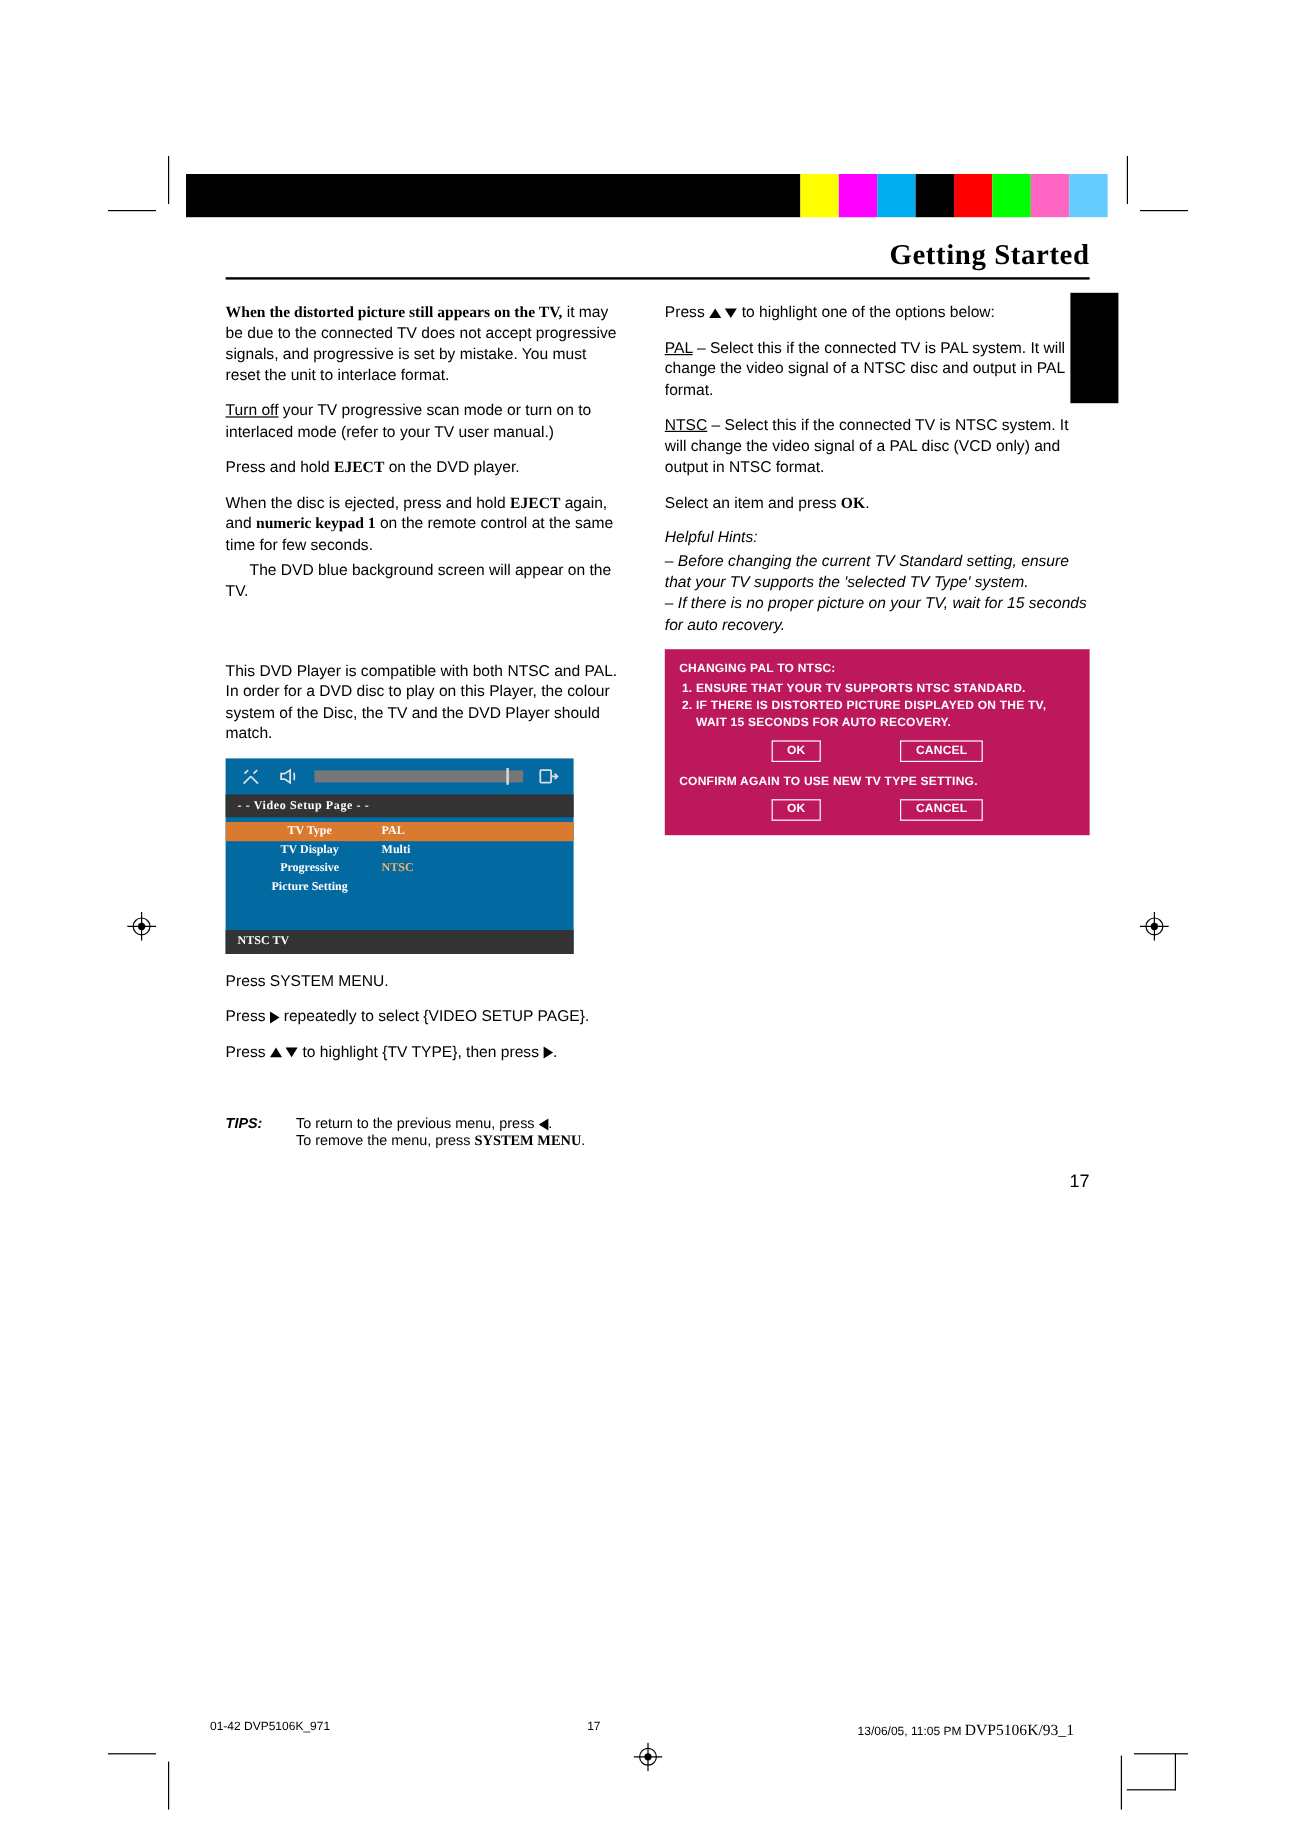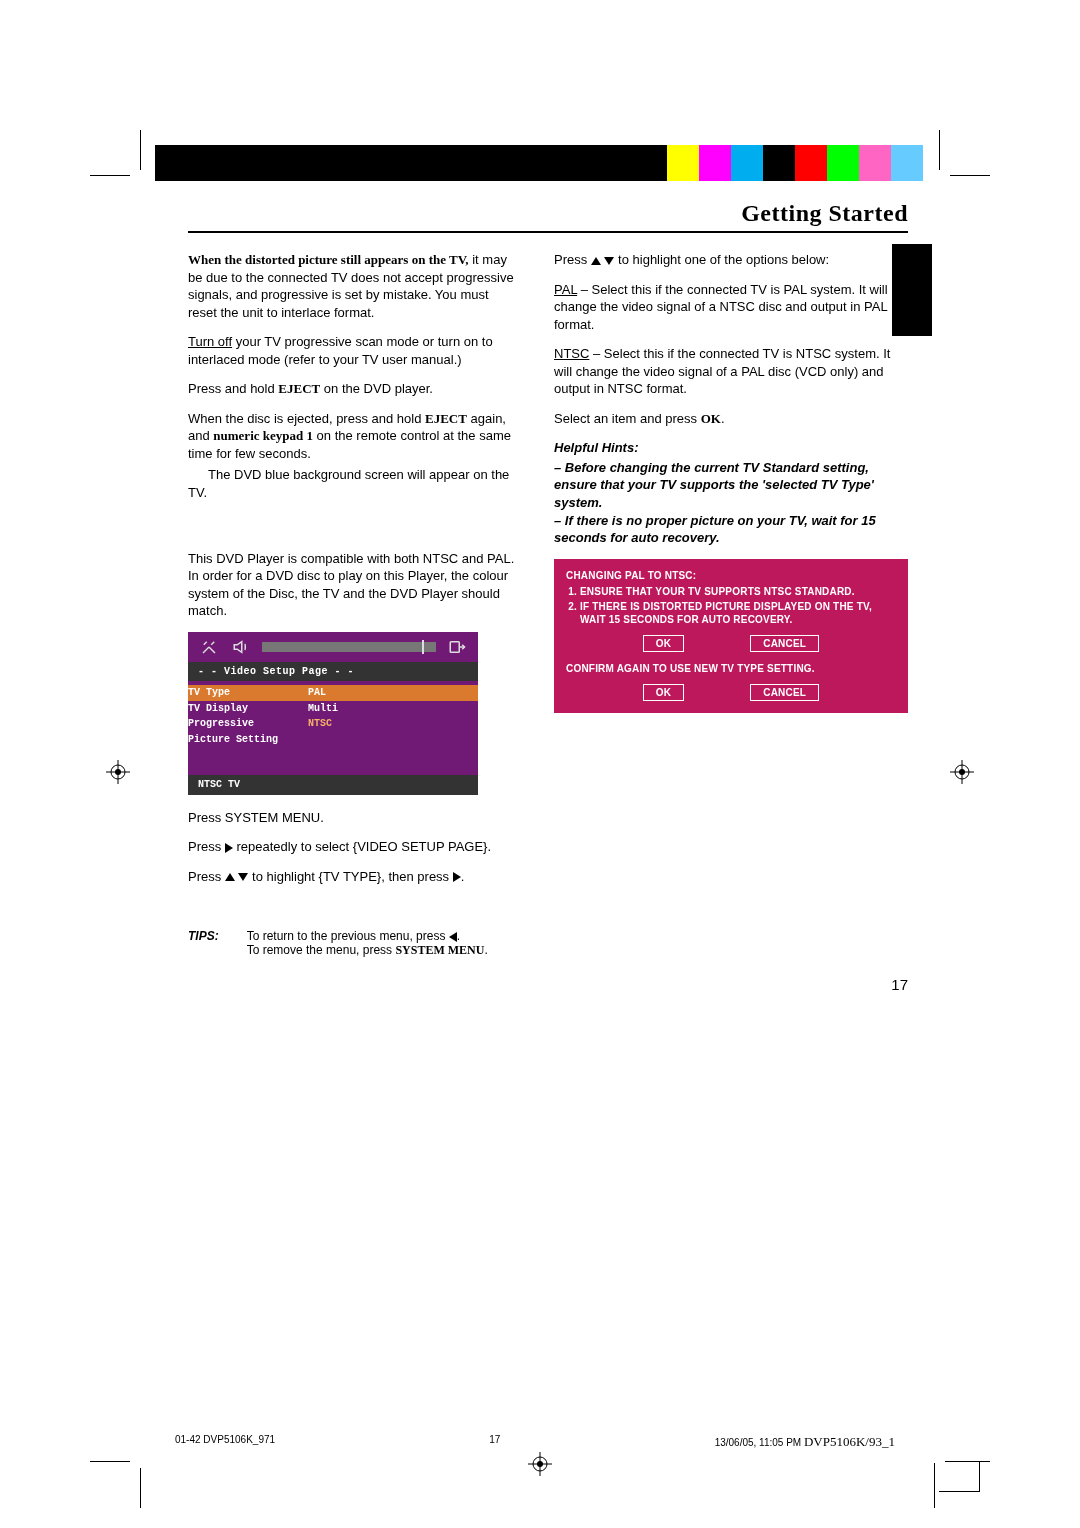--- a/index.html
+++ b/index.html
@@ -94,51 +94,51 @@
   }
   .col {
     flex: 1;
     font-size: 13px;
     line-height: 1.35;
   }
   .col p { margin: 0 0 12px 0; }
   .indent { text-indent: 20px; }
   .u { text-decoration: underline; }
   .b { font-weight: bold; font-family: Liberation Serif, serif; }
-  .it { font-style: italic; font-weight: bold; }
+  .it { font-style: italic; font-weight: normal; }
 
   
   .tab-black {
     position: absolute;
     top: 244px; right: 148px;
     width: 40px; height: 92px;
     background: #000;
   }
 
   
   .osd {
     width: 290px;
-    background:#701a75;
+    background:#0369a1;
     color:#fff;
     font-size:10px;
-    font-family: Liberation Mono, monospace;
+    font-family: Liberation Serif, serif;
     margin: 8px 0 14px 0;
   }
   .osd-top {
     display:flex; align-items:center; gap:10px;
     padding:6px 10px;
   }
   .osd-top .ico { width:22px; height:18px; display:inline-flex; align-items:center; justify-content:center; }
   .osd-top .bar { flex:1; height:10px; background:#777; position:relative; }
   .osd-top .bar::before { content:""; position:absolute; right:12px; top:-2px; width:2px; height:14px; background:#ddd; }
   .osd-head {
     background:#333; padding:3px 10px; font-weight:bold; letter-spacing:0.5px;
   }
   .osd-body { padding:4px 0 28px 0; }
-  .osd-row { display:flex; padding:1px 0; }
+  .osd-row { display:flex; padding:1px 10px;text-align:center; }
   .osd-row.sel { background:#d97a2e; color:#fff; }
   .osd-col1 { width:120px; font-weight:bold; }
   .osd-col2 { font-weight:bold; }
   .osd-col2.ntsc { color:#f7b267; }
   .osd-foot { background:#333; padding:3px 10px; font-weight:bold; }
 
   
   .bluebox {
     width: 330px;
     background:#be185d;

